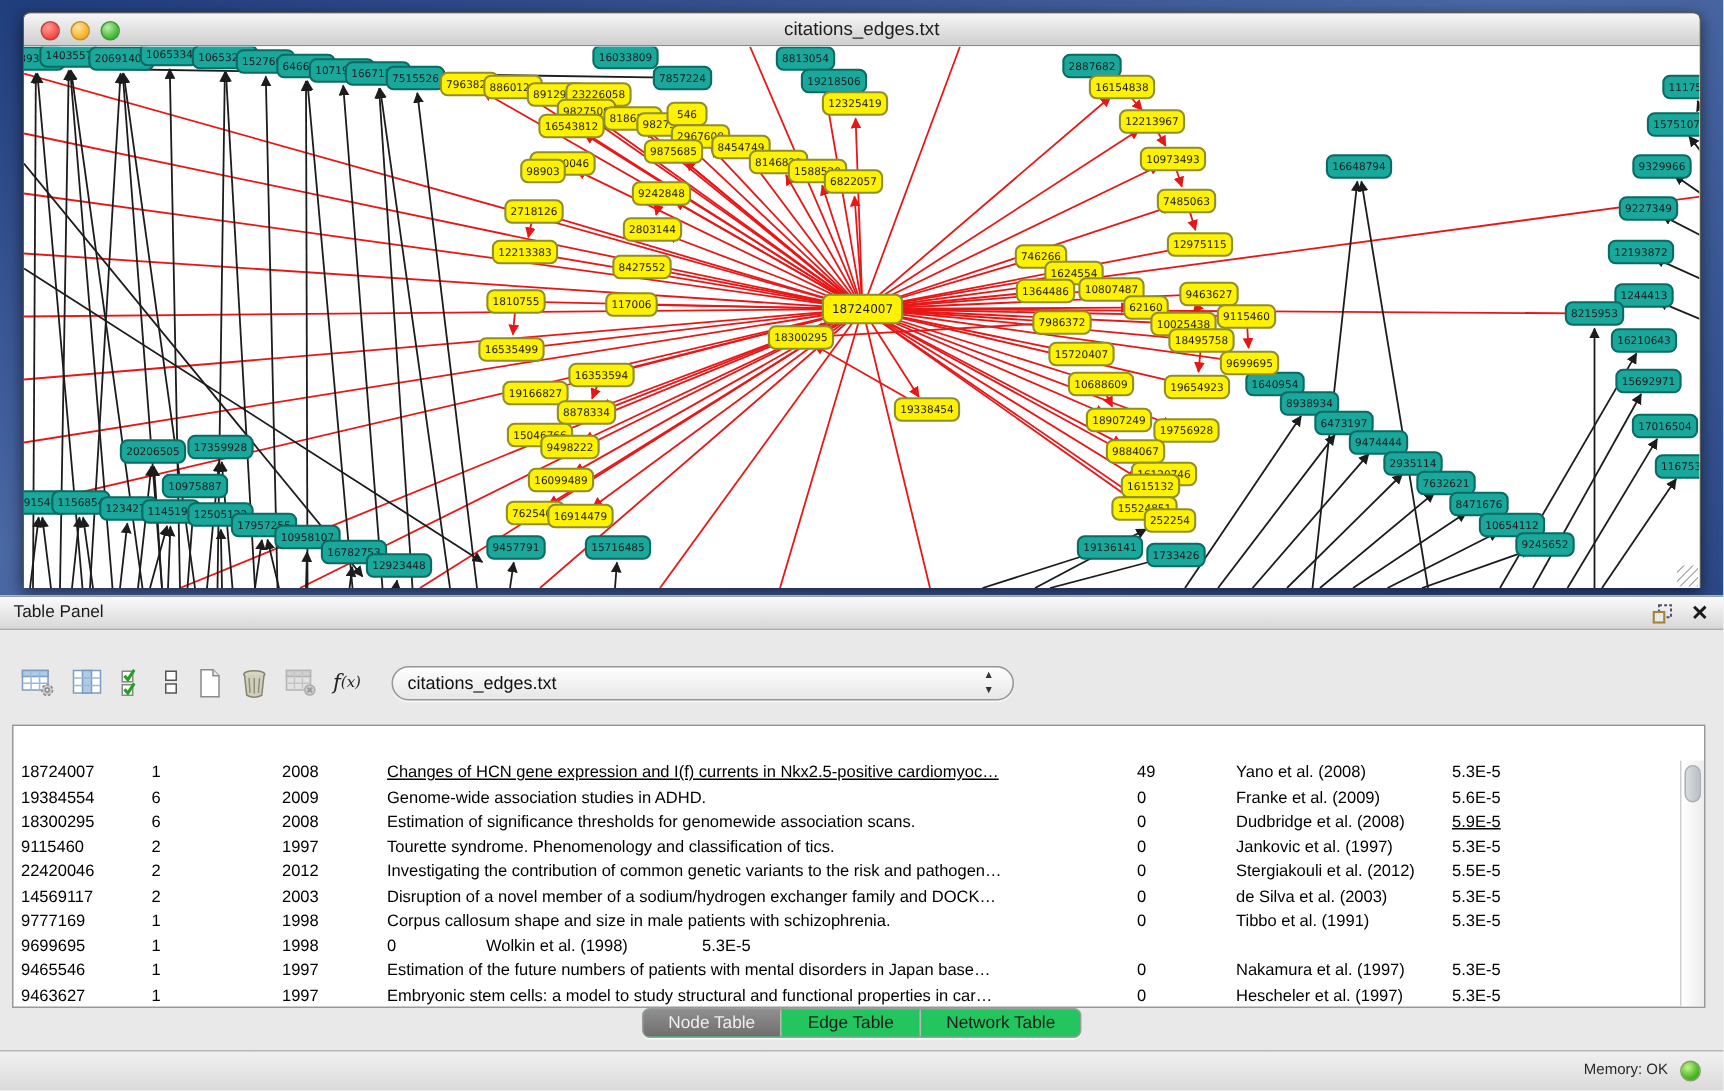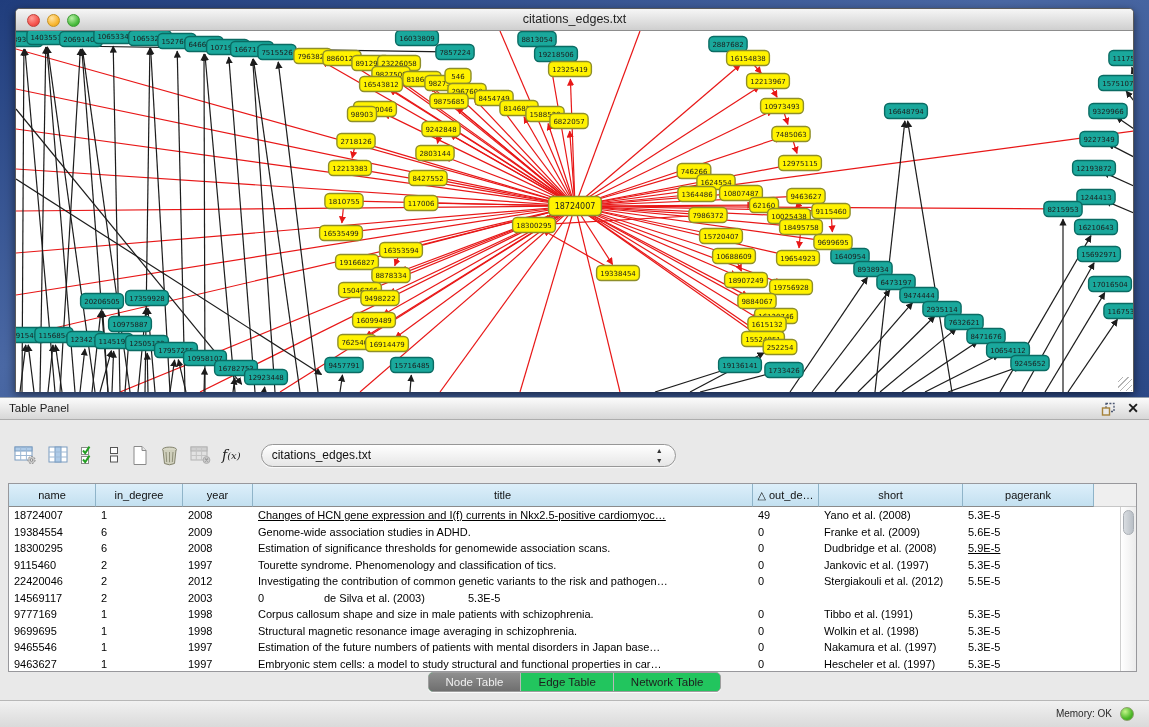--- a/index.html
+++ b/index.html
@@ -839,30 +839,20 @@
       </svg>
     </span>
     <span class="tbtn fx">f<small>(x)</small></span>
     <div id="netselect">
       <span>citations_edges.txt</span>
       <span class="arrows">▲<br>▼</span>
     </div>
   </div>
 
   <div id="tablewrap">
-    <div id="thead">
-        <div class="th" style="width: 87px;">name</div>
-        <div class="th" style="width: 87px;">in_degree</div>
-        <div class="th" style="width: 70px;">year</div>
-        <div class="th" style="width: 500px;">title</div>
-        <div class="th" style="width: 66px;">△ out_de…</div>
-        <div class="th" style="width: 144px;">short</div>
-        <div class="th" style="width: 131px;">pagerank</div>
-        <div class="th-fill"></div>
-      </div>
     <div id="tbody">
         <div class="tr">
           <div class="td" style="width: 87px;">18724007</div>
           <div class="td" style="width: 87px;">1</div>
           <div class="td" style="width: 70px;">2008</div>
           <div class="td" style="width: 500px; text-decoration: underline;">Changes of HCN gene expression and I(f) currents in Nkx2.5-positive cardiomyoc…</div>
           <div class="td" style="width: 66px;">49</div>
           <div class="td" style="width: 144px;">Yano et al. (2008)</div>
           <div class="td" style="width: 131px;">5.3E-5</div>
         </div>
@@ -899,38 +889,38 @@
           <div class="td" style="width: 70px;">2012</div>
           <div class="td" style="width: 500px;">Investigating the contribution of common genetic variants to the risk and pathogen…</div>
           <div class="td" style="width: 66px;">0</div>
           <div class="td" style="width: 144px;">Stergiakouli et al. (2012)</div>
           <div class="td" style="width: 131px;">5.5E-5</div>
         </div>
         <div class="tr">
           <div class="td" style="width: 87px;">14569117</div>
           <div class="td" style="width: 87px;">2</div>
           <div class="td" style="width: 70px;">2003</div>
+          <div class="td" style="width: 500px;">Disruption of a novel member of a sodium/hydrogen exchanger family and DOCK…</div>
           <div class="td" style="width: 66px;">0</div>
           <div class="td" style="width: 144px;">de Silva et al. (2003)</div>
           <div class="td" style="width: 131px;">5.3E-5</div>
         </div>
         <div class="tr">
           <div class="td" style="width: 87px;">9777169</div>
           <div class="td" style="width: 87px;">1</div>
           <div class="td" style="width: 70px;">1998</div>
           <div class="td" style="width: 500px;">Corpus callosum shape and size in male patients with schizophrenia.</div>
           <div class="td" style="width: 66px;">0</div>
           <div class="td" style="width: 144px;">Tibbo et al. (1991)</div>
           <div class="td" style="width: 131px;">5.3E-5</div>
         </div>
         <div class="tr">
           <div class="td" style="width: 87px;">9699695</div>
           <div class="td" style="width: 87px;">1</div>
           <div class="td" style="width: 70px;">1998</div>
-          <div class="td" style="width: 500px;">Structural magnetic resonance image averaging in schizophrenia.</div>
           <div class="td" style="width: 66px;">0</div>
           <div class="td" style="width: 144px;">Wolkin et al. (1998)</div>
           <div class="td" style="width: 131px;">5.3E-5</div>
         </div>
         <div class="tr">
           <div class="td" style="width: 87px;">9465546</div>
           <div class="td" style="width: 87px;">1</div>
           <div class="td" style="width: 70px;">1997</div>
           <div class="td" style="width: 500px;">Estimation of the future numbers of patients with mental disorders in Japan base…</div>
           <div class="td" style="width: 66px;">0</div>

